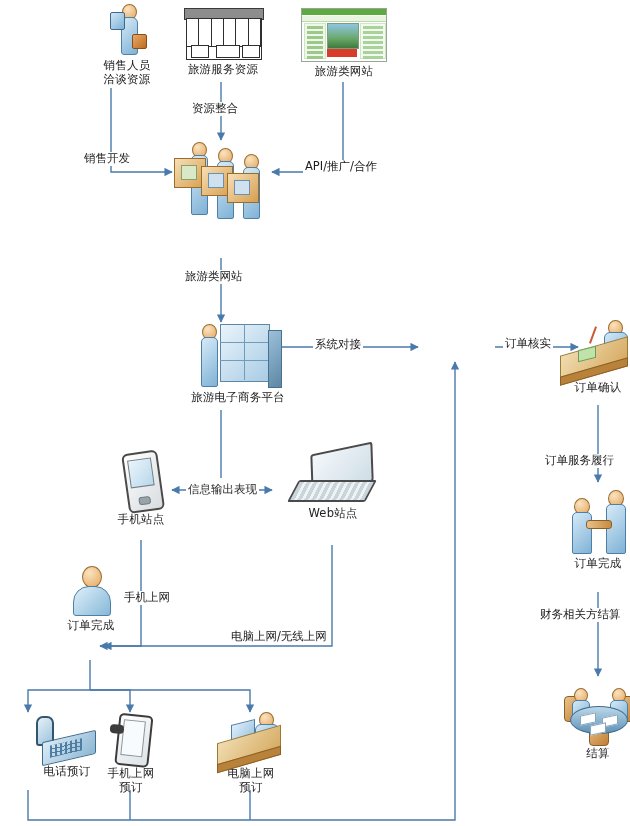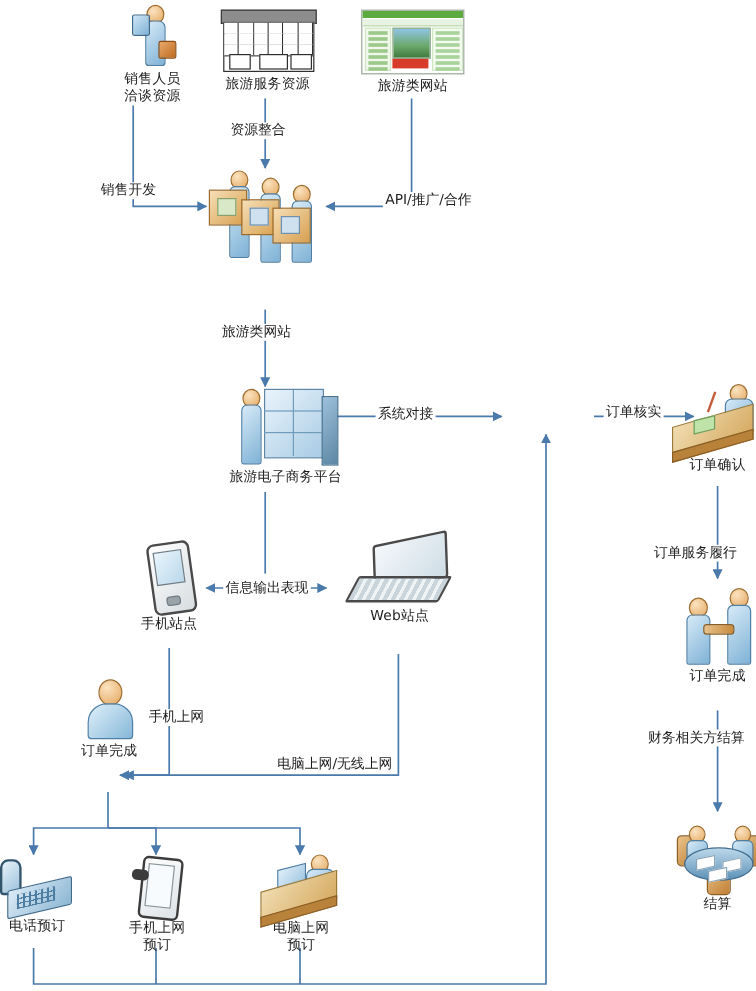--- a/index.html
+++ b/index.html
@@ -378,21 +378,21 @@
   <div class="node" style="left:56px;top:566px;width:70px;">
     <div class="art person" style="width:44px;height:50px;">
       <span class="p-head" style="left:13px;top:0;width:18px;height:20px;"></span>
       <span style="position:absolute;left:4px;top:20px;width:36px;height:28px;
                    border-radius:16px 16px 3px 3px;
                    background:linear-gradient(135deg,#dff0fa,#86b8d8);border:1px solid #4e7fa6;"></span>
     </div>
     <div class="cap">订单完成</div>
   </div>
 
-  <div class="node" style="left:0px;top:716px;width:62px;">
+  <div class="node" style="left:0px;top:716px;width:62px;padding-left:36px;">
     <div class="art tel">
       <span class="horn"></span>
         <span class="base"></span>
         <span class="keys"></span>
     </div>
     <div class="cap">电话预订</div>
   </div>
 
   <div class="node" style="left:100px;top:714px;width:62px;">
     <div class="art" style="width:44px;height:50px;transform:rotate(6deg);">
@@ -411,22 +411,22 @@
       <span class="p-body" style="position:absolute;left:42px;top:12px;width:22px;height:24px;border-radius:6px 6px 2px 2px;"></span>
       <span class="screen" style="left:18px;top:10px;width:22px;height:24px;"></span>
       <span class="top" style="left:4px;bottom:6px;width:62px;"></span>
       <span class="edge" style="left:4px;bottom:0;width:62px;"></span>
     </div>
     <div class="cap">电脑上网
 预订</div>
   </div>
 
   <div class="edge-label" style="left:82px;top:152px;">销售开发</div>
-  <div class="edge-label" style="left:190px;top:102px;">资源整合</div>
-  <div class="edge-label" style="left:303px;top:160px;margin-left:16px;">API/推广/合作</div>
+  <div class="edge-label" style="left:190px;top:102px;font-family:Liberation Serif, serif;">资源整合</div>
+  <div class="edge-label" style="left:303px;top:160px;">API/推广/合作</div>
   <div class="edge-label" style="left:183px;top:270px;">旅游类网站</div>
   <div class="edge-label" style="left:313px;top:338px;">系统对接</div>
   <div class="edge-label" style="left:503px;top:337px;">订单核实</div>
   <div class="edge-label" style="left:543px;top:454px;">订单服务履行</div>
   <div class="edge-label" style="left:538px;top:608px;">财务相关方结算</div>
   <div class="edge-label" style="left:186px;top:483px;">信息输出表现</div>
   <div class="edge-label" style="left:122px;top:591px;">手机上网</div>
   <div class="edge-label" style="left:229px;top:630px;">电脑上网/无线上网</div>
 
 </div>

